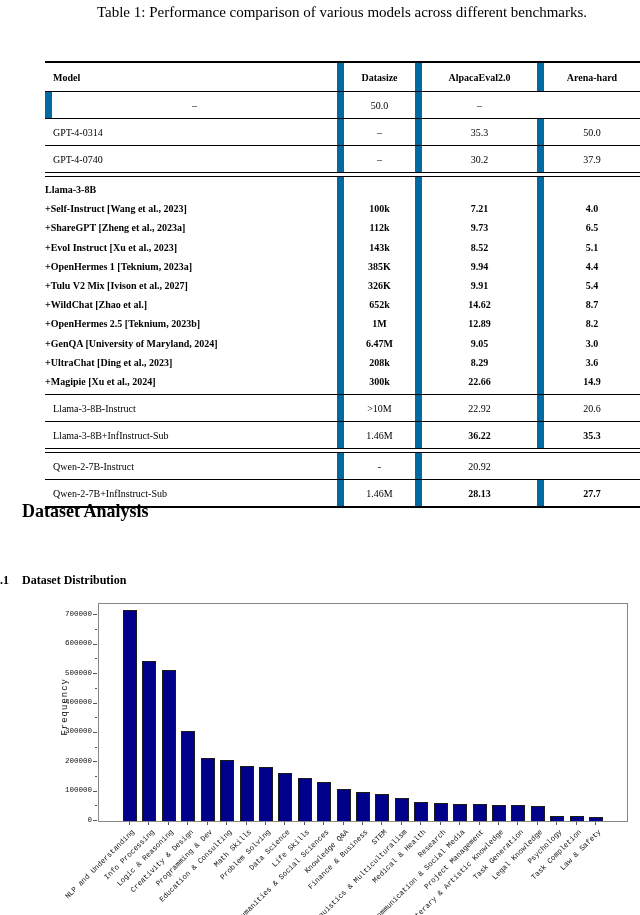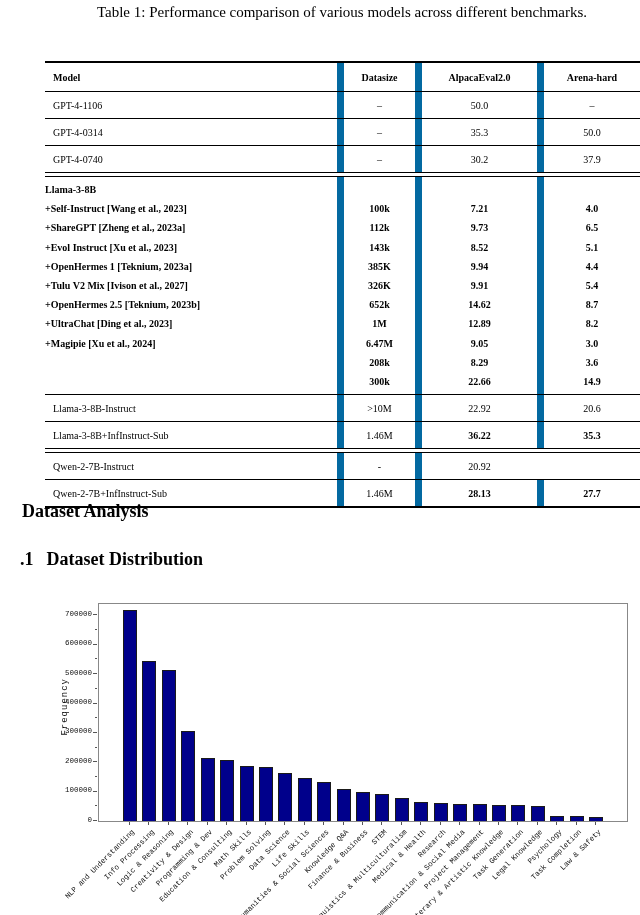--- a/index.html
+++ b/index.html
@@ -18,21 +18,21 @@
   .trow.header{height:28px;font-weight:bold;}
   .trow.single{height:26px;}
   .trow .c0{padding-left:8px;text-align:left;}
   .trow .c1,.trow .c2,.trow .c3{text-align:center;border-left:7px solid #0369a1;align-self:stretch;display:flex;flex-direction:column;justify-content:center;}
   .trow.block{align-items:start;}
   .trow.block .cell{padding:3px 0;}
   .trow.block .line{line-height:19.2px;white-space:nowrap;font-weight:bold;}
   .bold{font-weight:bold;}
   
   .h1{position:absolute;top:501px;left:22px;font-size:18px;font-weight:bold;}
-  .h2{position:absolute;top:549px;left:0;font-size:18px;font-weight:bold;padding-left:20px;}
+  .h2{position:absolute;top:573px;left:0;font-size:12px;font-weight:bold;}
   .h2 .num{margin-right:13px;}
   
   #chart{position:absolute;left:0;top:600px;width:640px;height:315px;
          font-family:"Liberation Mono","DejaVu Sans Mono",monospace;}
   #plot{position:absolute;left:98px;top:3px;width:528px;height:217px;border:1px solid #888;}
   .bar{position:absolute;bottom:0;background:#00008B;border:1px solid #1a1a1a;border-bottom:none;box-sizing:border-box;}
   .ytick-label{position:absolute;width:50px;text-align:right;font-size:7.5px;color:#111;line-height:9px;}
   .ytick{position:absolute;width:4px;height:1px;background:#555;}
   .ytick.minor{width:2px;}
   .xtick{position:absolute;width:1px;height:3px;background:#555;}
@@ -50,21 +50,20 @@
 <div id="table-root">
     <div class="rule thick"></div>
     <div class="trow header">
       <div class="c0">Model</div>
       <div class="c1">Datasize</div>
       <div class="c2">AlpacaEval2.0</div>
       <div class="c3">Arena-hard</div>
     </div>
     <div class="rule"></div>
     <div class="trow single">
-      <div class="c0">GPT-4-1106</div>
       <div class="c1">–</div>
       <div class="c2">50.0</div>
       <div class="c3">–</div>
     </div>
     <div class="rule"></div>
     <div class="trow single">
       <div class="c0">GPT-4-0314</div>
       <div class="c1">–</div>
       <div class="c2">35.3</div>
       <div class="c3">50.0</div>
@@ -78,21 +77,23 @@
     </div>
     <div class="rule-double"></div>
     <div class="trow block">
       <div class="c0 cell">
         <div class="line">Llama-3-8B</div>
         <div class="line">+Self-Instruct [Wang et al., 2023]</div>
         <div class="line">+ShareGPT [Zheng et al., 2023a]</div>
         <div class="line">+Evol Instruct [Xu et al., 2023]</div>
         <div class="line">+OpenHermes 1 [Teknium, 2023a]</div>
         <div class="line">+Tulu V2 Mix [Ivison et al., 2027]</div>
+        <div class="line">+WildChat [Zhao et al.]</div>
         <div class="line">+OpenHermes 2.5 [Teknium, 2023b]</div>
+        <div class="line">+GenQA [University of Maryland, 2024]</div>
         <div class="line">+UltraChat [Ding et al., 2023]</div>
         <div class="line">+Magipie [Xu et al., 2024]</div>
       </div>
       <div class="c1 cell">
         <div class="line">&nbsp;</div>
         <div class="line">100k</div>
         <div class="line">112k</div>
         <div class="line">143k</div>
         <div class="line">385K</div>
         <div class="line">326K</div>

